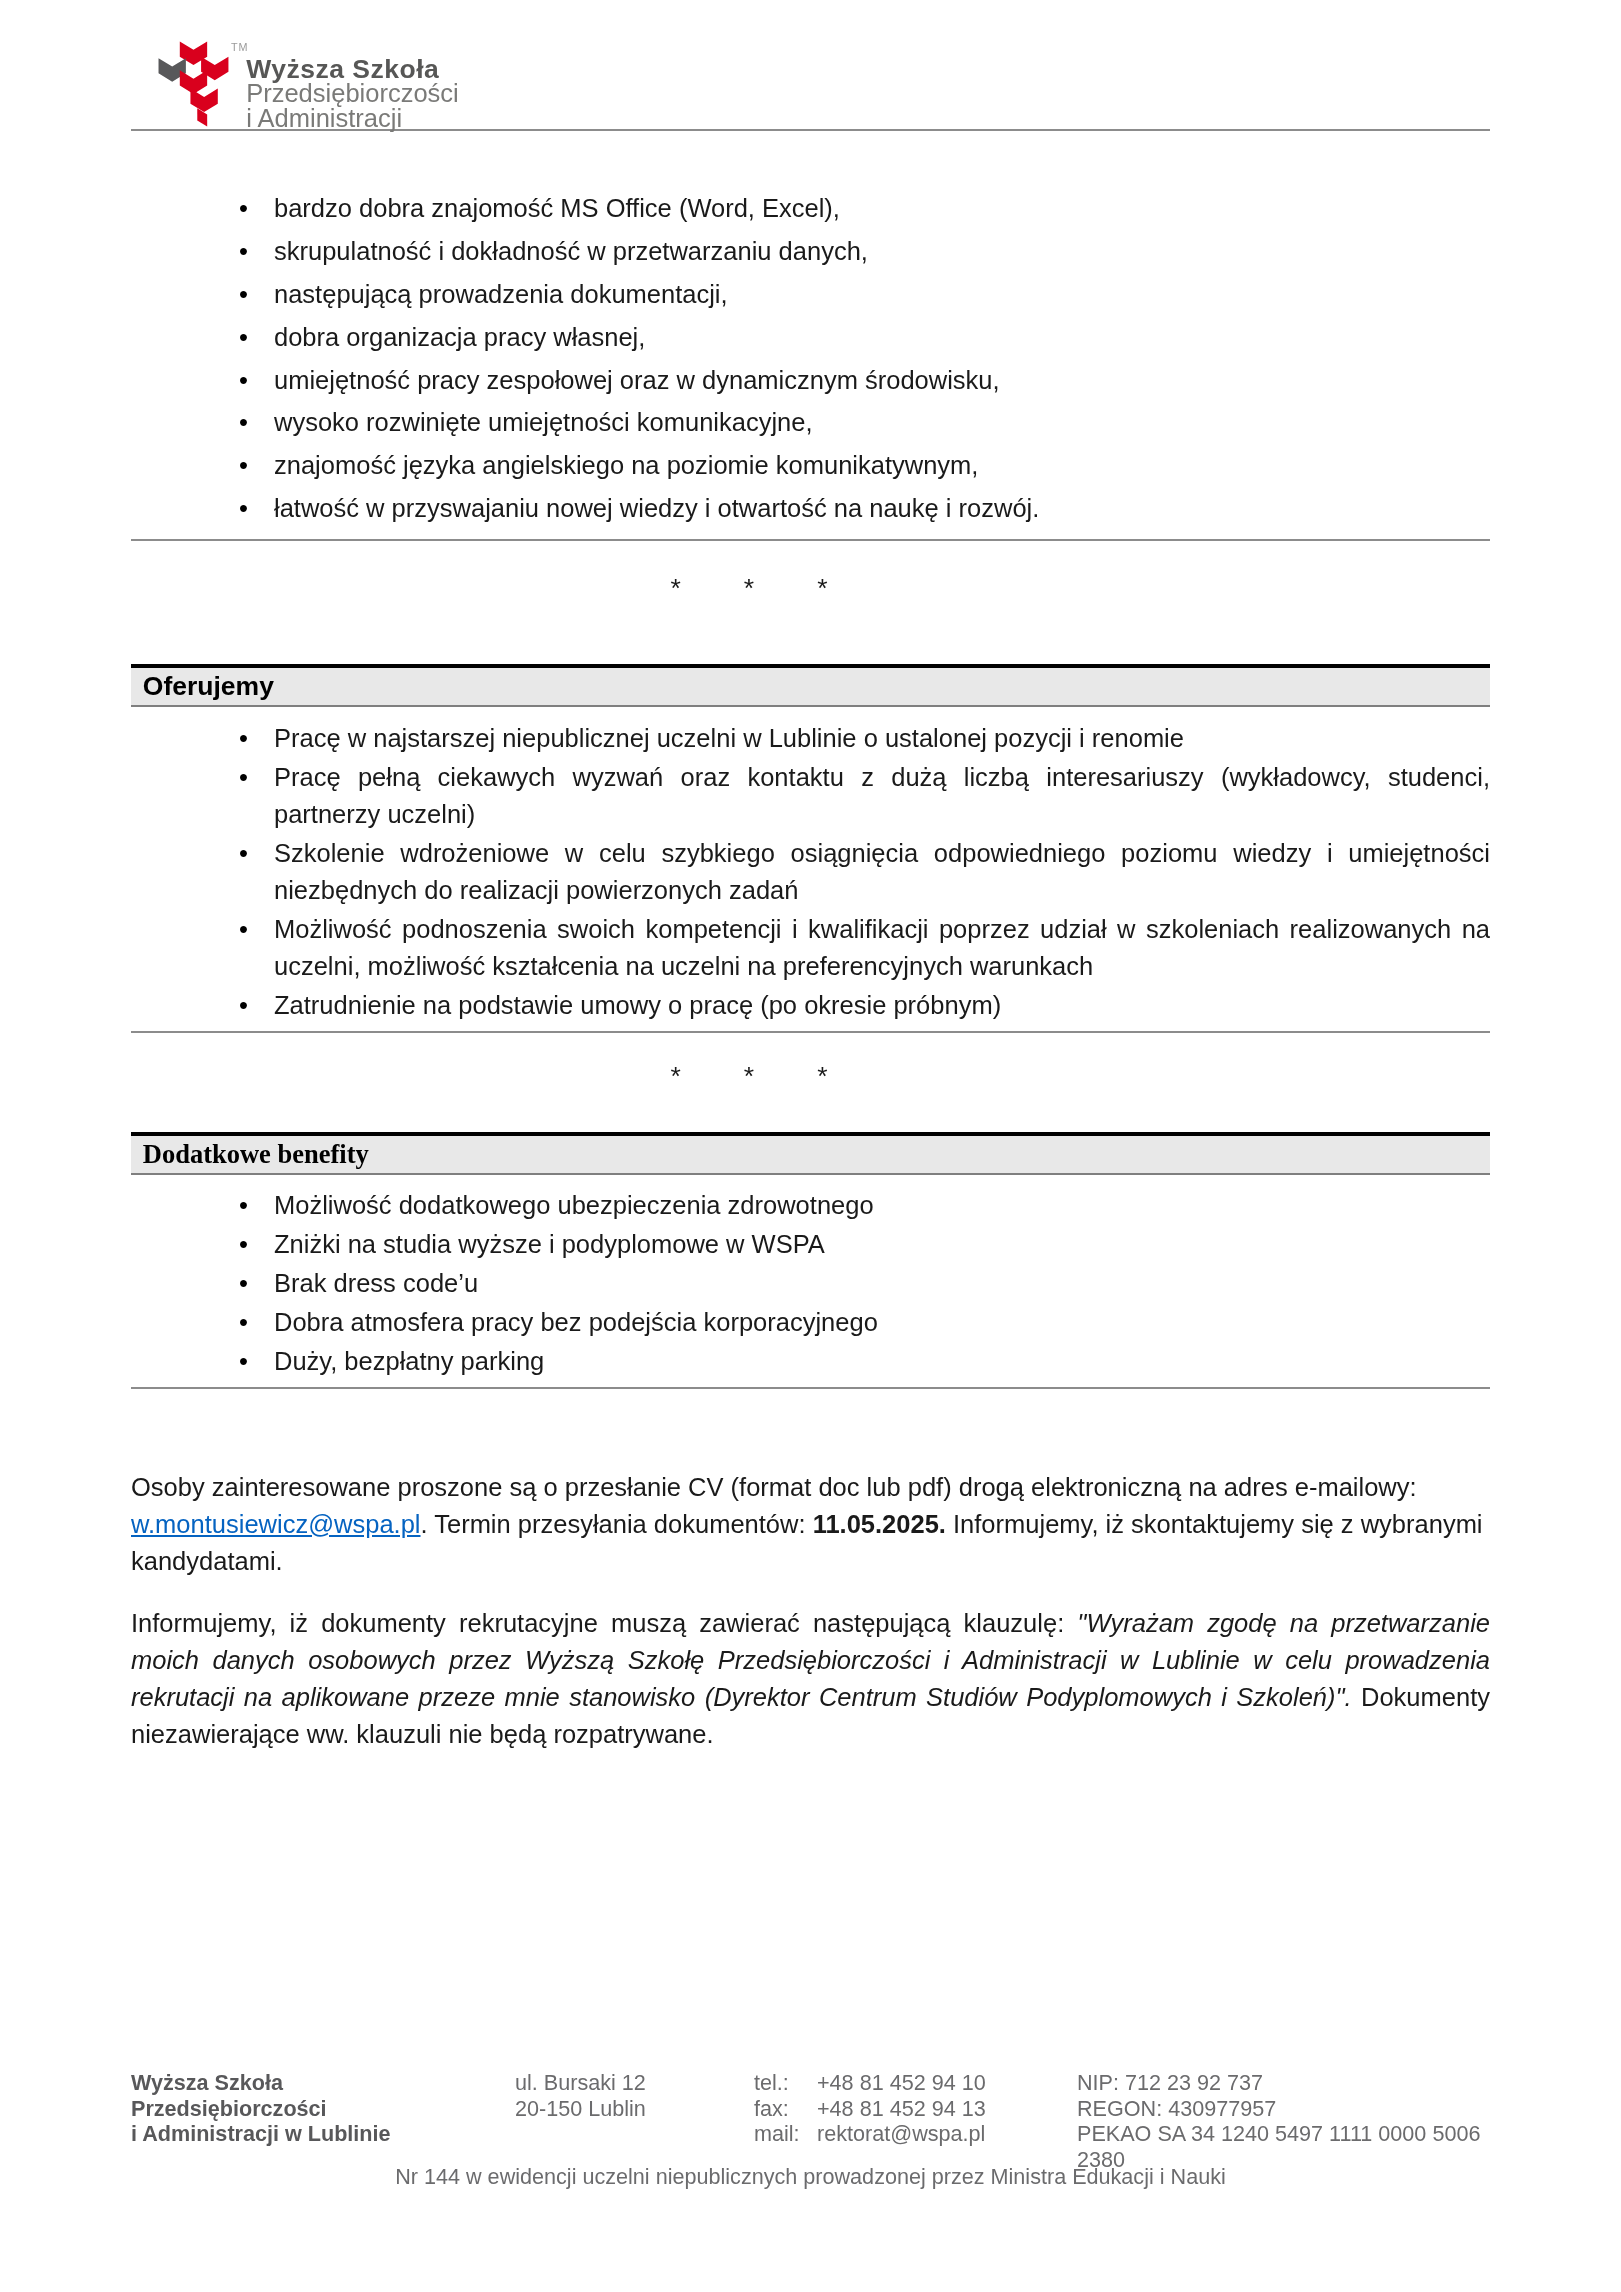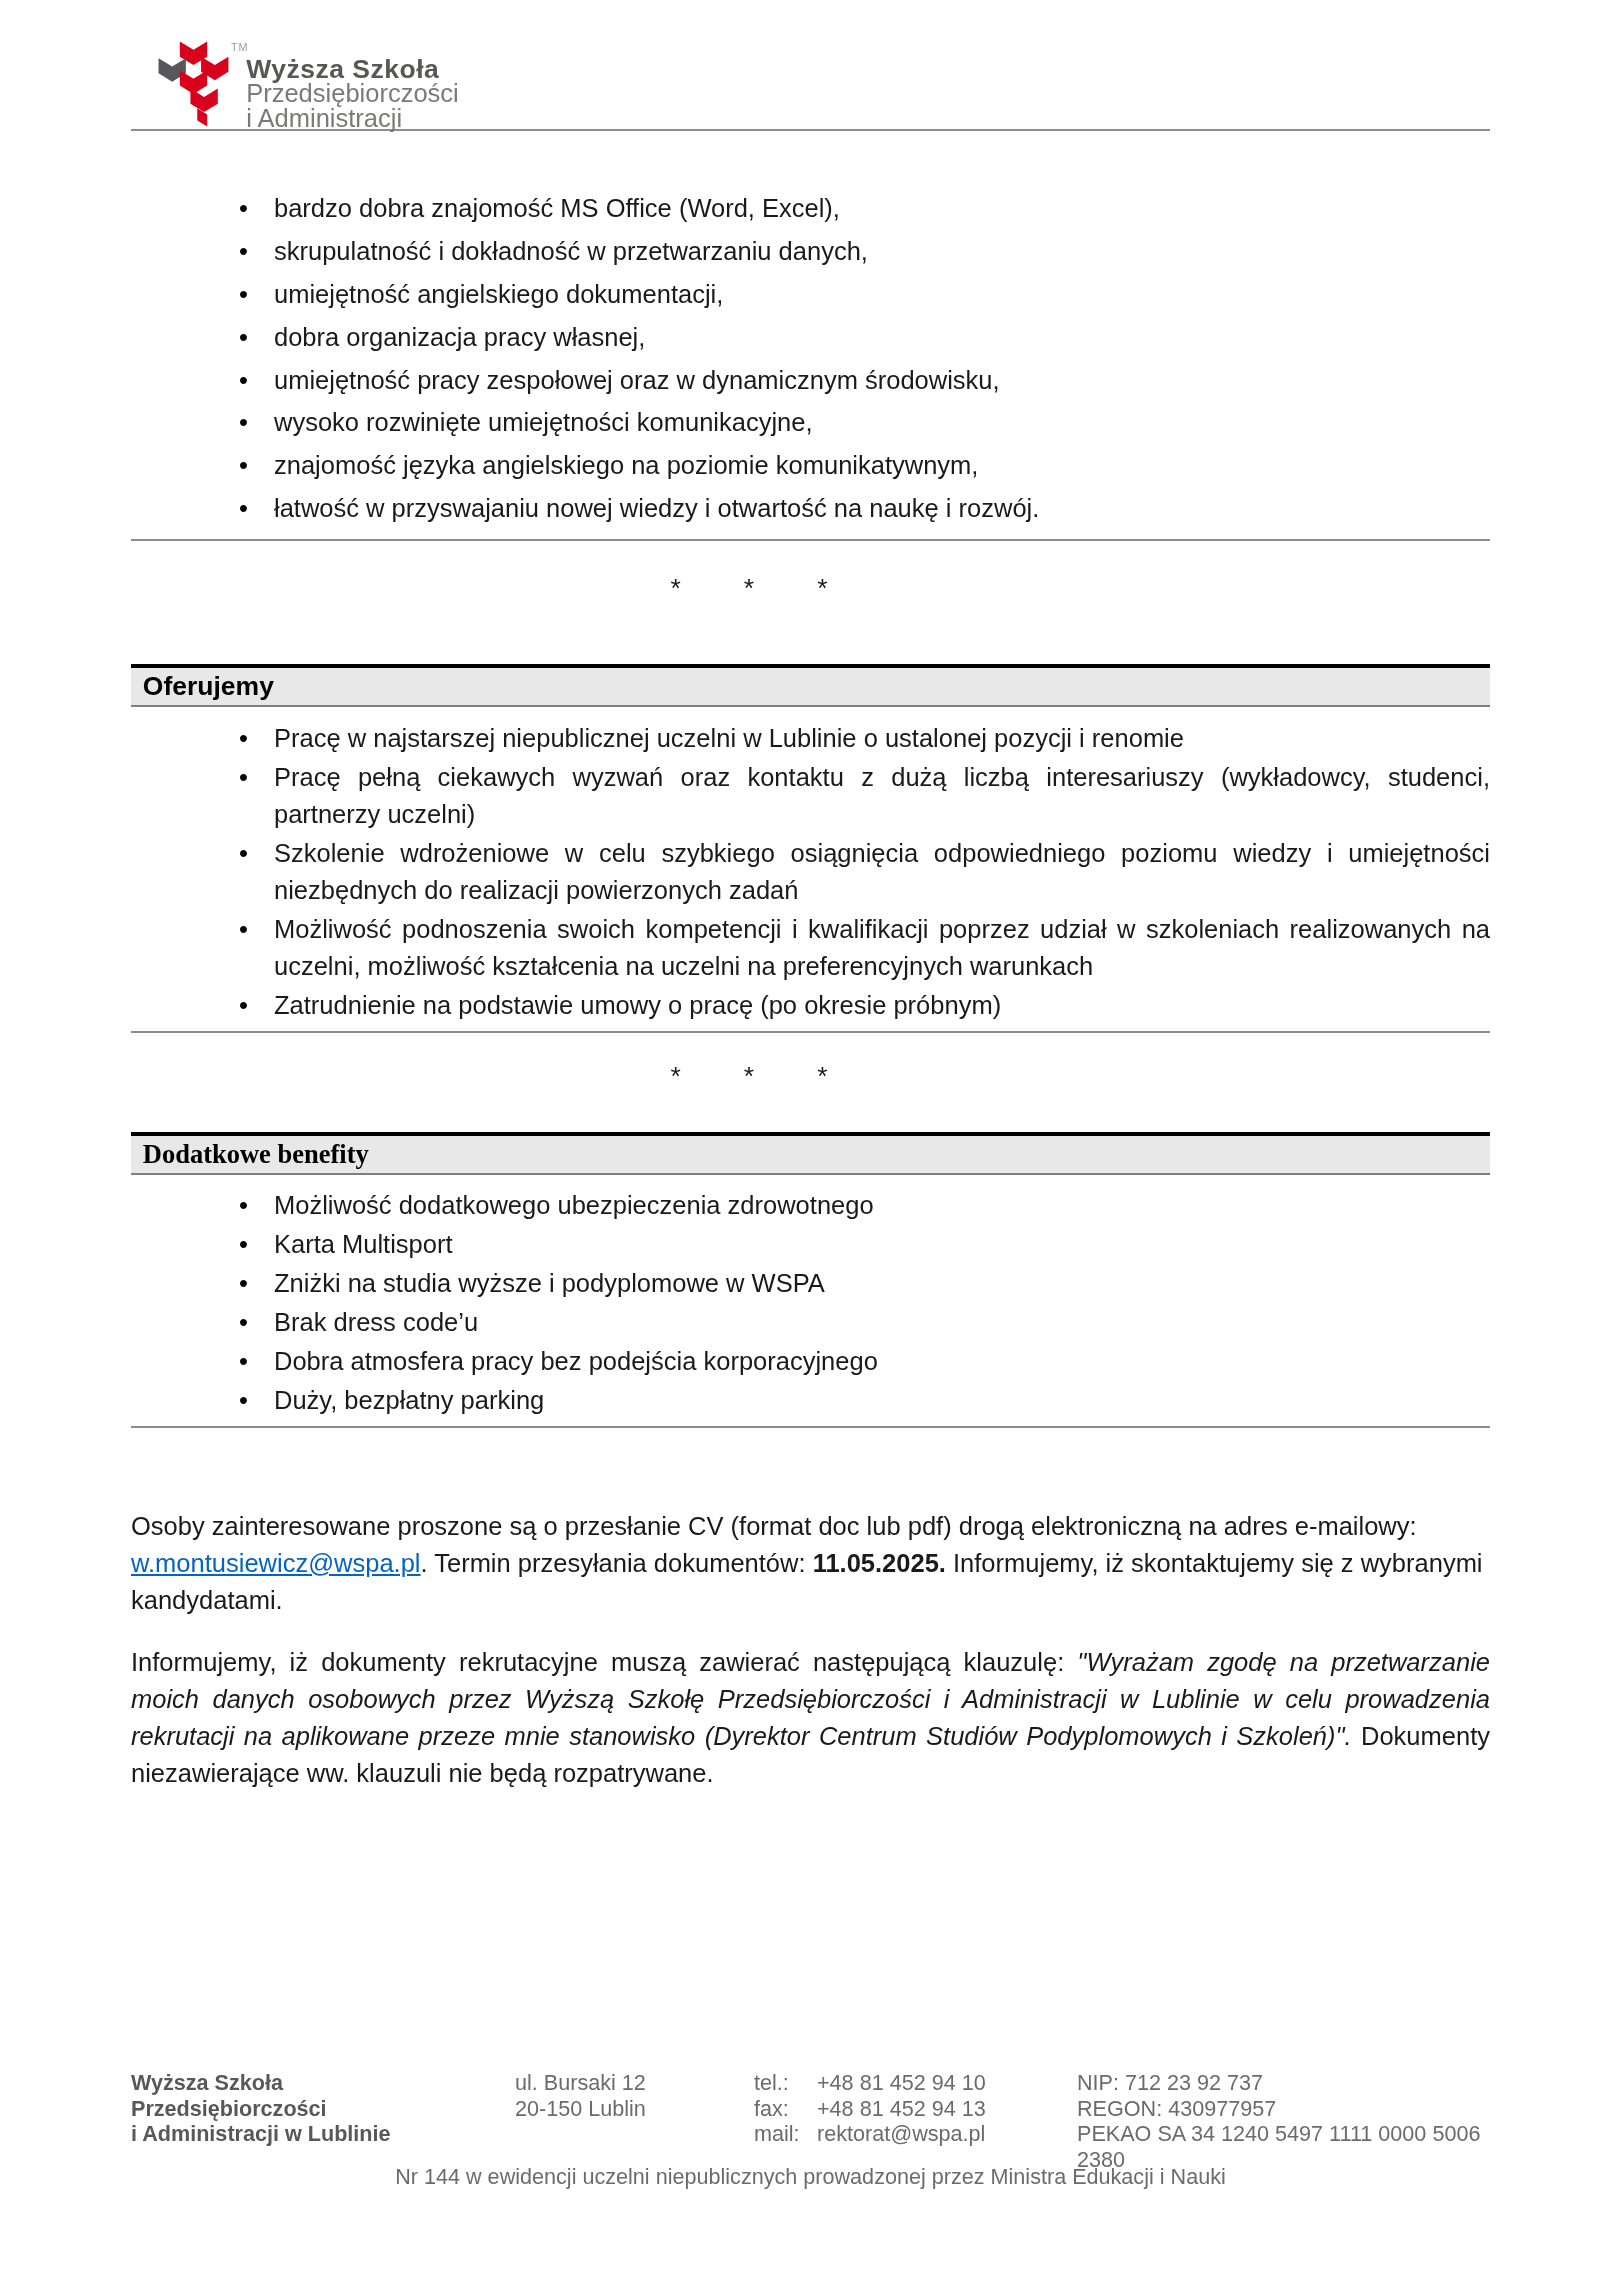--- a/index.html
+++ b/index.html
@@ -101,21 +101,21 @@
         <div class="brand-line2">Przedsiębiorczości</div>
         <div class="brand-line3">i Administracji</div>
       </div>
     </div>
 
     <div class="divider"></div>
 
     <ul class="doc-list list-reqs">
       <li>bardzo dobra znajomość MS Office (Word, Excel),</li>
       <li>skrupulatność i dokładność w przetwarzaniu danych,</li>
-      <li>umiejętność angielskiego dokumentacji,</li>
+      <li>następującą prowadzenia dokumentacji,</li>
       <li>dobra organizacja pracy własnej,</li>
       <li>umiejętność pracy zespołowej oraz w dynamicznym środowisku,</li>
       <li>wysoko rozwinięte umiejętności komunikacyjne,</li>
       <li>znajomość języka angielskiego na poziomie komunikatywnym,</li>
       <li>łatwość w przyswajaniu nowej wiedzy i otwartość na naukę i rozwój.</li>
     </ul>
 
     <div class="divider divider-after-reqs"></div>
 
     <div class="stars">
@@ -143,21 +143,20 @@
       <span>*</span>
       <span>*</span>
     </div>
 
     <div class="section-bar benefits">
       <span>Dodatkowe benefity</span>
     </div>
 
     <ul class="doc-list list-benefits">
       <li>Możliwość dodatkowego ubezpieczenia zdrowotnego</li>
-      <li>Karta Multisport</li>
       <li>Zniżki na studia wyższe i podyplomowe w WSPA</li>
       <li>Brak dress code’u</li>
       <li>Dobra atmosfera pracy bez podejścia korporacyjnego</li>
       <li>Duży, bezpłatny parking</li>
     </ul>
 
     <div class="divider divider-after-benefits"></div>
 
     <p class="para para-1"><span>Osoby zainteresowane proszone są o przesłanie CV (format doc lub pdf) drogą elektroniczną na adres e-mailowy: </span><a class="email-link" href="#">w.montusiewicz@wspa.pl</a><span>. Termin przesyłania dokumentów: </span><span class="bold">11.05.2025.</span><span> Informujemy, iż skontaktujemy się z wybranymi kandydatami.</span></p>
 

